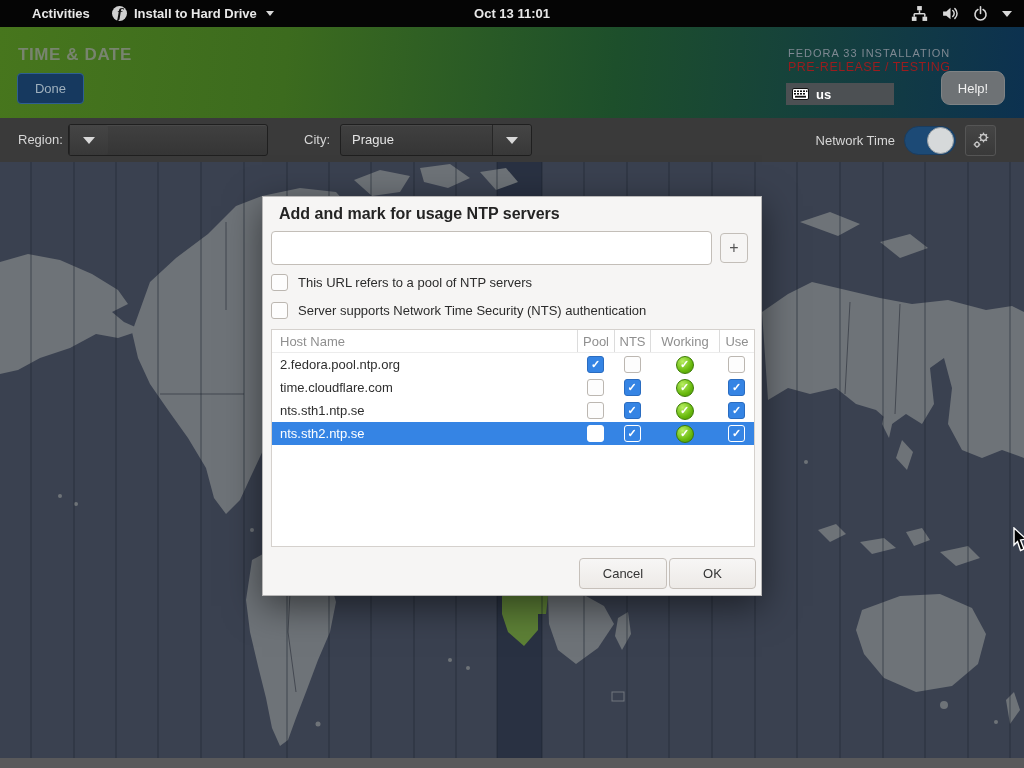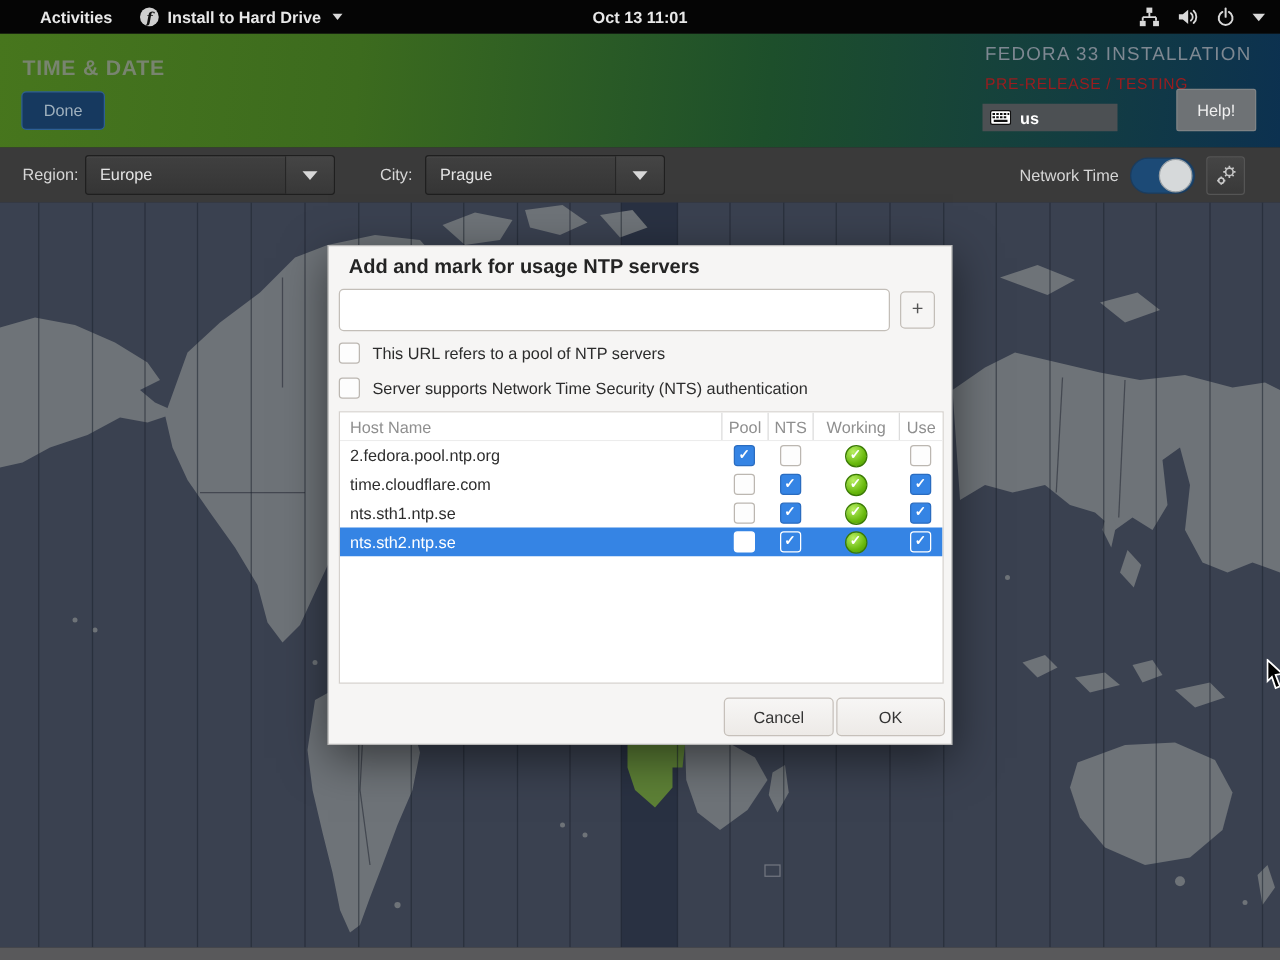--- a/index.html
+++ b/index.html
@@ -21,30 +21,30 @@
   .tb-icons{position:absolute;right:12px;top:0;height:27px;display:flex;align-items:center;gap:13px;}
   .tb-icons svg{display:block;}
   .chev{width:0;height:0;border-left:5px solid transparent;border-right:5px solid transparent;
         border-top:6px solid #d9d9d9;}
 
   
   .header{position:absolute;left:0;top:27px;width:1024px;height:91px;
           background:linear-gradient(95deg,#47761d 0%,#3c6b1e 28%,#1d4f2b 60%,#0c3150 100%);}
   .hub-title{position:absolute;left:18px;top:18px;font-size:17px;font-weight:bold;
           letter-spacing:.6px;color:#78846f;}
-  .product{position:absolute;left:788px;top:8px;font-size:15px;letter-spacing:1px;color:#7e8892;}
+  .product{position:absolute;left:788px;top:20px;font-size:11px;letter-spacing:1px;color:#7e8892;}
   .prerelease{position:absolute;left:788px;top:33px;font-size:12.5px;font-weight:normal;
           letter-spacing:.5px;color:#9c1c1e;}
   .btn-done{position:absolute;left:17px;top:46px;width:67px;height:31px;border-radius:4px;
           background:#16395f;border:1px solid #2e5f93;color:#9fb0bd;font-size:13px;
           display:flex;align-items:center;justify-content:center;}
   .kbd-btn{position:absolute;left:786px;top:56px;width:108px;height:22px;background:#4c5053;
           display:flex;align-items:center;gap:7px;padding-left:6px;color:#fff;
           font-size:13px;font-weight:bold;}
-  .btn-help{position:absolute;left:941px;top:44px;width:64px;height:34px;border-radius:2px;
+  .btn-help{position:absolute;left:941px;top:44px;width:64px;height:34px;border-radius:9px;
           background:#6e7275;border:1px solid #7f8385;color:#f0f0f0;font-size:13px;
           display:flex;align-items:center;justify-content:center;}
 
   
   .toolbar{position:absolute;left:0;top:118px;width:1024px;height:44px;background:#3a3a3a;
           color:#d6d6d6;font-size:13px;}
   .tlabel{position:absolute;top:0;line-height:44px;}
   .dd{position:absolute;top:6px;height:32px;display:flex;border:1px solid #1f1f1f;border-radius:3px;
       background:linear-gradient(#404040,#353535);box-shadow:inset 0 1px rgba(255,255,255,.05);}
   .dd .val{flex:1;line-height:30px;padding-left:11px;color:#e4e4e4;}
@@ -174,21 +174,20 @@
         </g>
       </svg>
       <span>us</span>
     </div>
     <div class="btn-help">Help!</div>
   </div>
 
   <div class="toolbar">
     <span class="tlabel" style="left:18px">Region:</span>
     <div class="dd" style="left:68px;width:200px">
-      <span class="val">Europe</span>
       <span class="arrowbox">
           <i></i>
         </span>
     </div>
     <span class="tlabel" style="left:304px">City:</span>
     <div class="dd" style="left:340px;width:192px">
       <span class="val">Prague</span>
       <span class="arrowbox">
           <i></i>
         </span>

